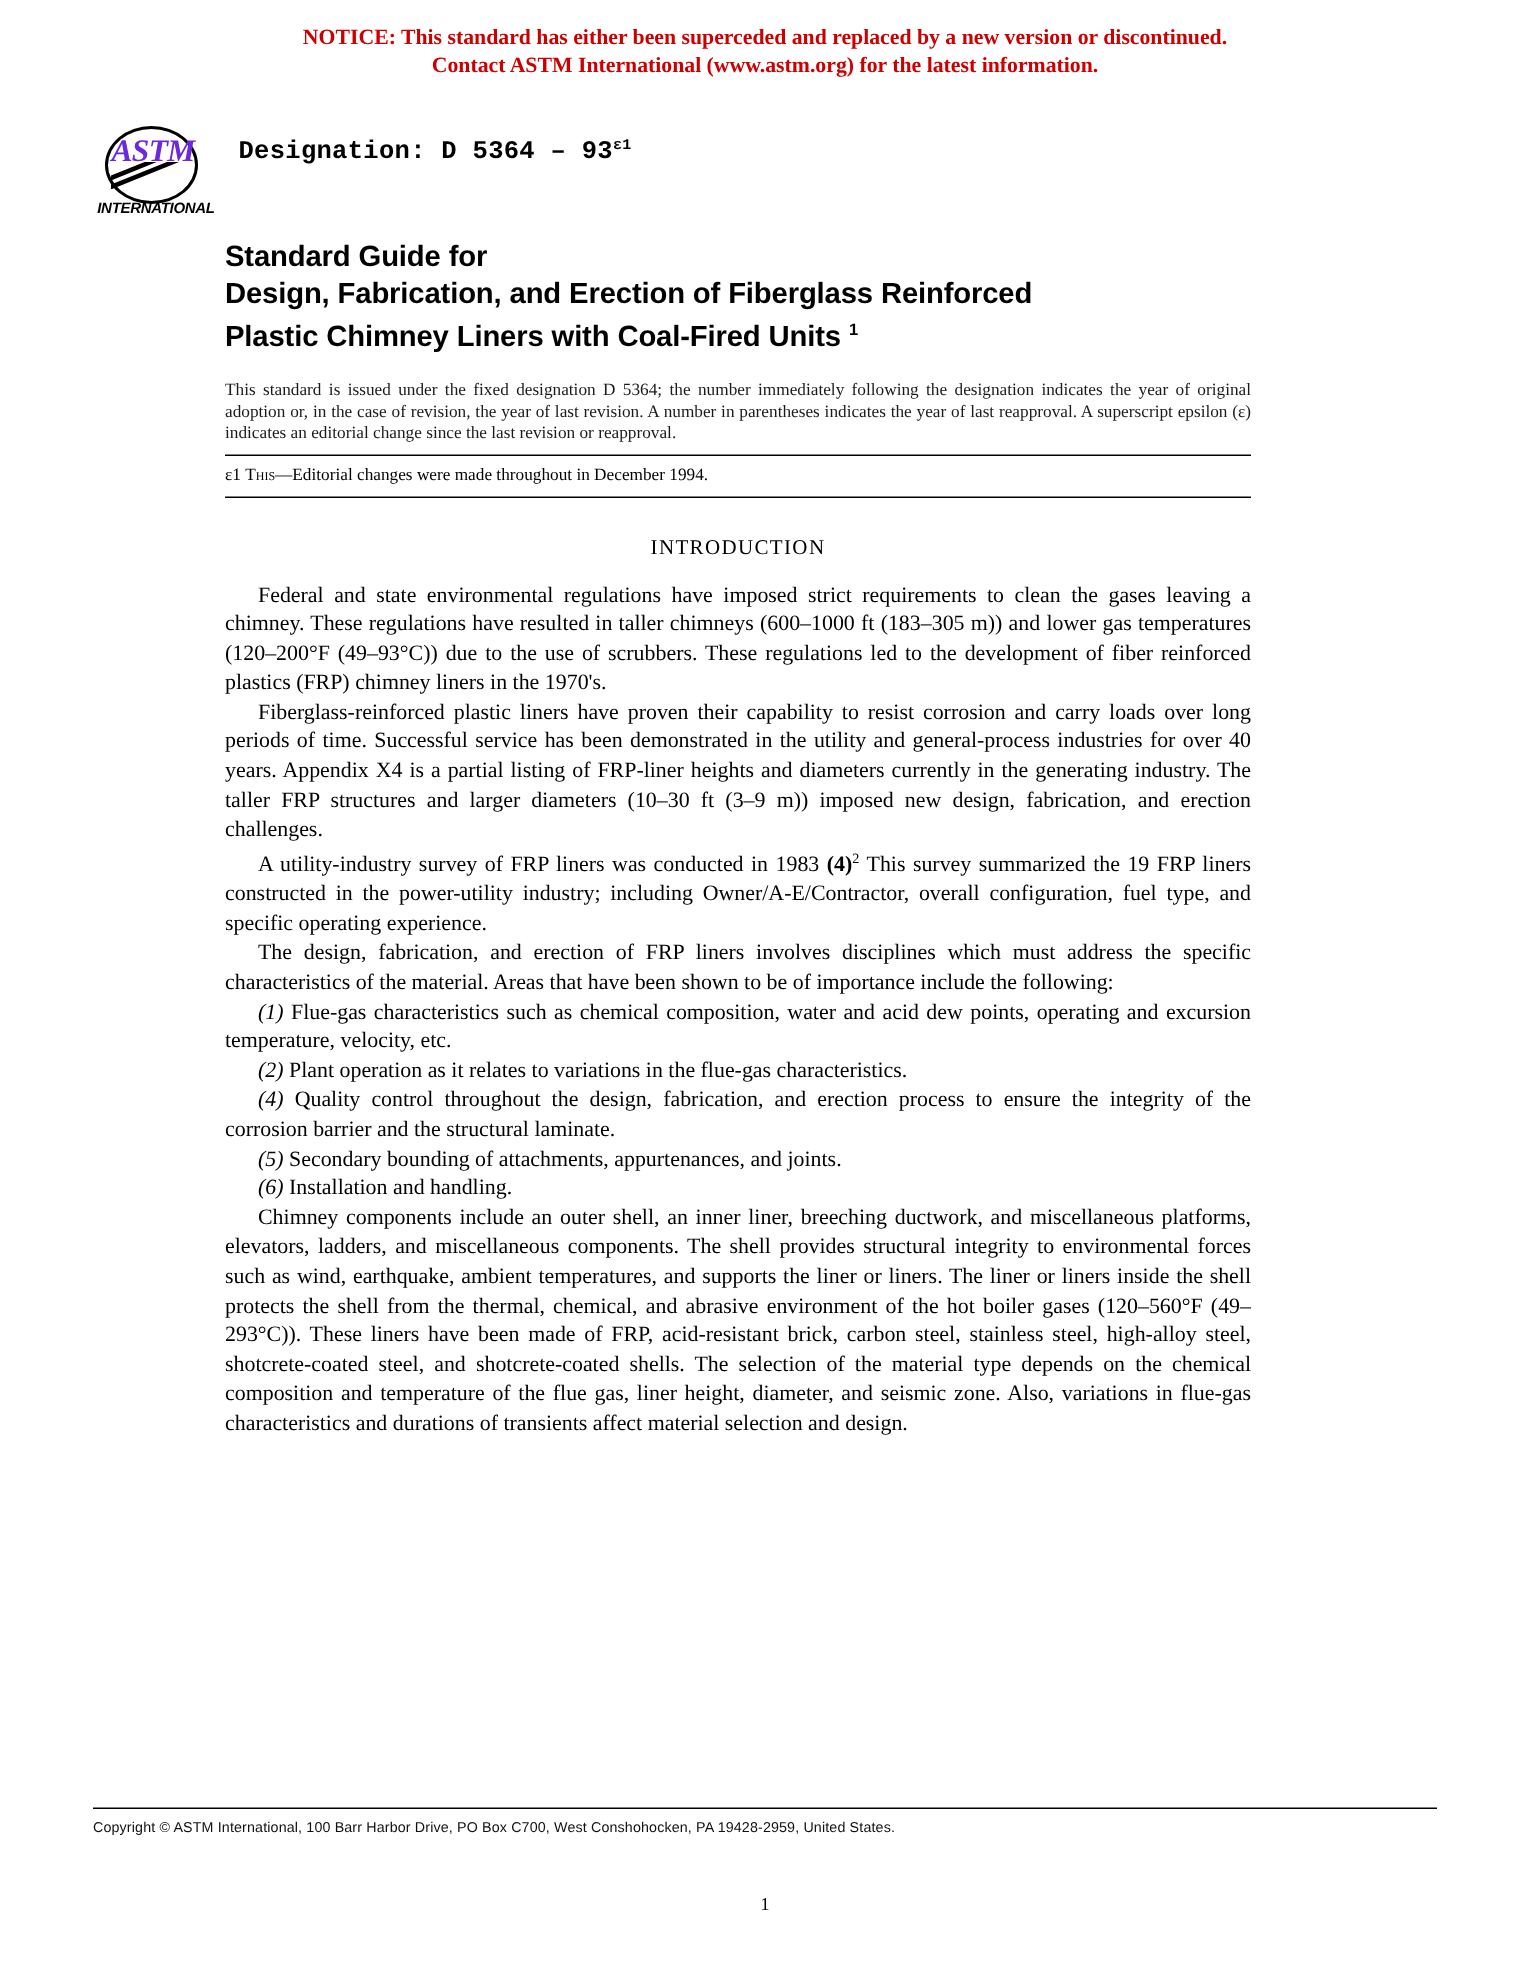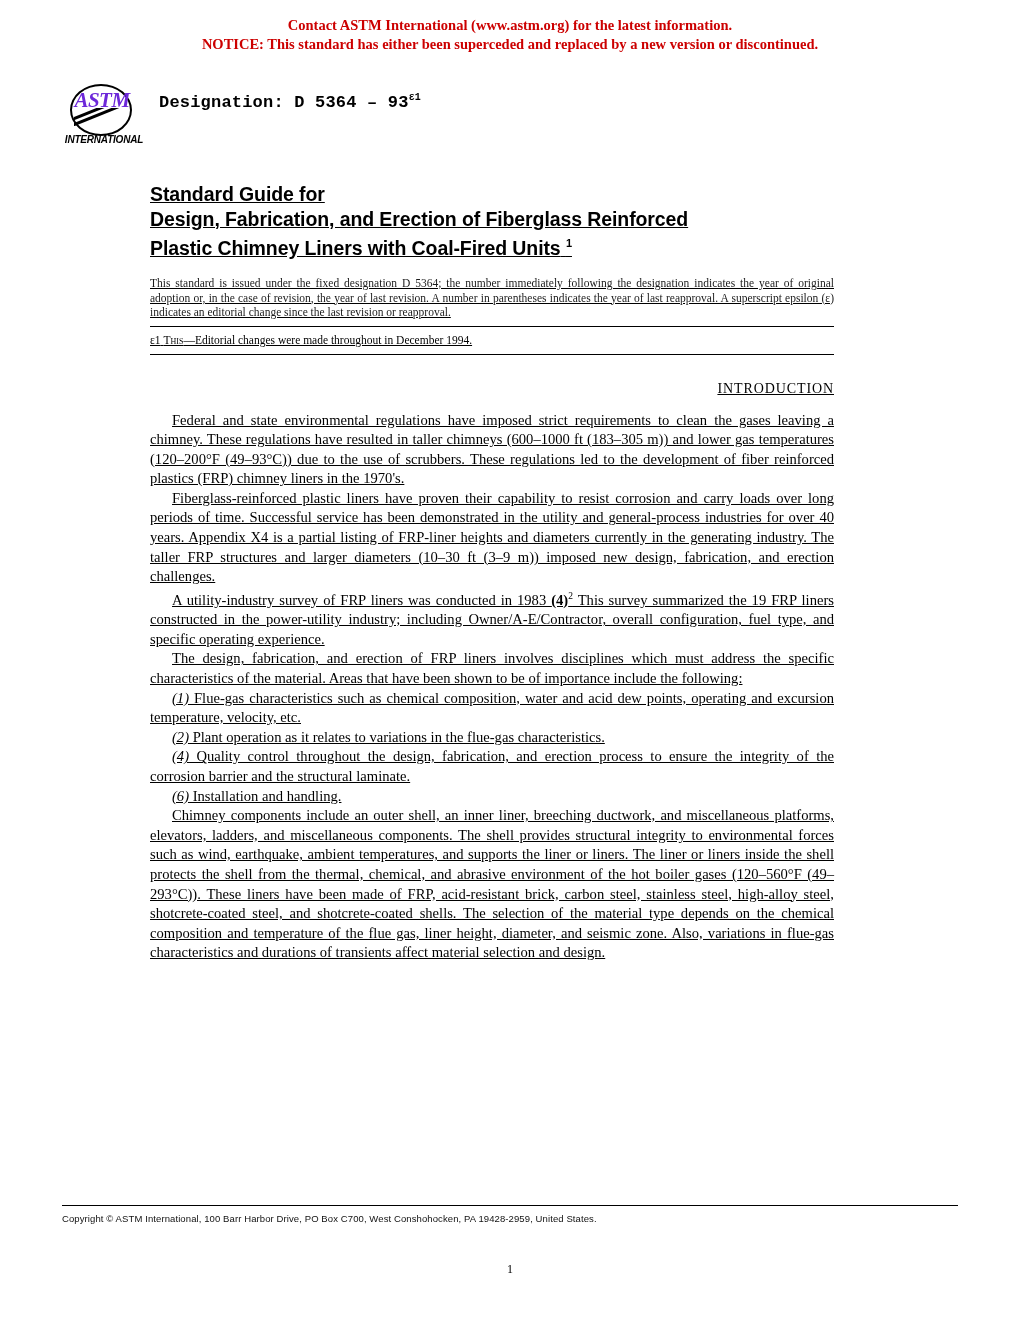--- a/index.html
+++ b/index.html
@@ -115,24 +115,23 @@
     letter-spacing: 0.2px;
   }
   .designation sup {
     font-size: 10px;
     vertical-align: super;
   }
 
   
   .content {
     position: absolute;
-    top: 182px;
+    top: 159px;
     left: 150px;
     width: 684px;
-    text-decoration: underline;
   }
   .title {
     font-family: "Liberation Sans", sans-serif;
     font-weight: bold;
     font-size: 19.5px;
     line-height: 24.5px;
     letter-spacing: -0.1px;
     margin: 0 0 16px 0;
   }
   .title sup {
@@ -156,21 +155,21 @@
   }
   .epsilon-note {
     font-family: "Liberation Serif", serif;
     font-size: 11.5px;
     line-height: 15px;
     margin: 3px 0 0 0;
   }
   .smallcaps { font-variant: small-caps; }
 
   .intro-heading {
-    text-align: right;
+    text-align: center;
     font-family: "Liberation Serif", serif;
     font-size: 14px;
     letter-spacing: 0.9px;
     margin: 26px 0 14px 0;
   }
 
   .body-text p {
     margin: 0;
     font-family: "Liberation Serif", serif;
     font-size: 14.6px;
@@ -210,22 +209,22 @@
     font-family: "Liberation Serif", serif;
     font-size: 12px;
   }
 </style>
 </head>
 <body>
 
 <div class="page">
 
   <div class="notice">
+    <div>NOTICE: This standard has either been superceded and replaced by a new version or discontinued.</div>
     <div>Contact ASTM International (www.astm.org) for the latest information.</div>
-    <div>NOTICE: This standard has either been superceded and replaced by a new version or discontinued.</div>
   </div>
 
   <div class="header">
     <div class="logo">
       <div class="logo-circle"></div>
       <div class="logo-astm">ASTM</div>
       <div class="logo-slash">
         <span></span>
           <span></span>
       </div>
@@ -259,20 +258,21 @@
 
     <div class="body-text">
       <p>Federal and state environmental regulations have imposed strict requirements to clean the gases leaving a chimney. These regulations have resulted in taller chimneys (600–1000 ft (183–305 m)) and lower gas temperatures (120–200°F (49–93°C)) due to the use of scrubbers. These regulations led to the development of fiber reinforced plastics (FRP) chimney liners in the 1970's.</p>
       <p>Fiberglass-reinforced plastic liners have proven their capability to resist corrosion and carry loads over long periods of time. Successful service has been demonstrated in the utility and general-process industries for over 40 years. Appendix X4 is a partial listing of FRP-liner heights and diameters currently in the generating industry. The taller FRP structures and larger diameters (10–30 ft (3–9 m)) imposed new design, fabrication, and erection challenges.</p>
       <p><span>A utility-industry survey of FRP liners was conducted in 1983 </span><span class="bold">(4)</span><sup>2</sup><span> This survey summarized the 19 FRP liners constructed in the power-utility industry; including Owner/A-E/Contractor, overall configuration, fuel type, and specific operating experience.</span></p>
       <p>The design, fabrication, and erection of FRP liners involves disciplines which must address the specific characteristics of the material. Areas that have been shown to be of importance include the following:</p>
 
       <p><span class="ital">(1)</span><span> Flue-gas characteristics such as chemical composition, water and acid dew points, operating and excursion temperature, velocity, etc.</span></p>
       <p><span class="ital">(2)</span><span> Plant operation as it relates to variations in the flue-gas characteristics.</span></p>
       <p><span class="ital">(4)</span><span> Quality control throughout the design, fabrication, and erection process to ensure the integrity of the corrosion barrier and the structural laminate.</span></p>
+      <p><span class="ital">(5)</span><span> Secondary bounding of attachments, appurtenances, and joints.</span></p>
       <p><span class="ital">(6)</span><span> Installation and handling.</span></p>
 
       <p>Chimney components include an outer shell, an inner liner, breeching ductwork, and miscellaneous platforms, elevators, ladders, and miscellaneous components. The shell provides structural integrity to environmental forces such as wind, earthquake, ambient temperatures, and supports the liner or liners. The liner or liners inside the shell protects the shell from the thermal, chemical, and abrasive environment of the hot boiler gases (120–560°F (49–293°C)). These liners have been made of FRP, acid-resistant brick, carbon steel, stainless steel, high-alloy steel, shotcrete-coated steel, and shotcrete-coated shells. The selection of the material type depends on the chemical composition and temperature of the flue gas, liner height, diameter, and seismic zone. Also, variations in flue-gas characteristics and durations of transients affect material selection and design.</p>
     </div>
   </div>
 
   <div class="footer-rule"></div>
   <div class="copyright">Copyright © ASTM International, 100 Barr Harbor Drive, PO Box C700, West Conshohocken, PA 19428-2959, United States.</div>
   <div class="page-number">1</div>
 

